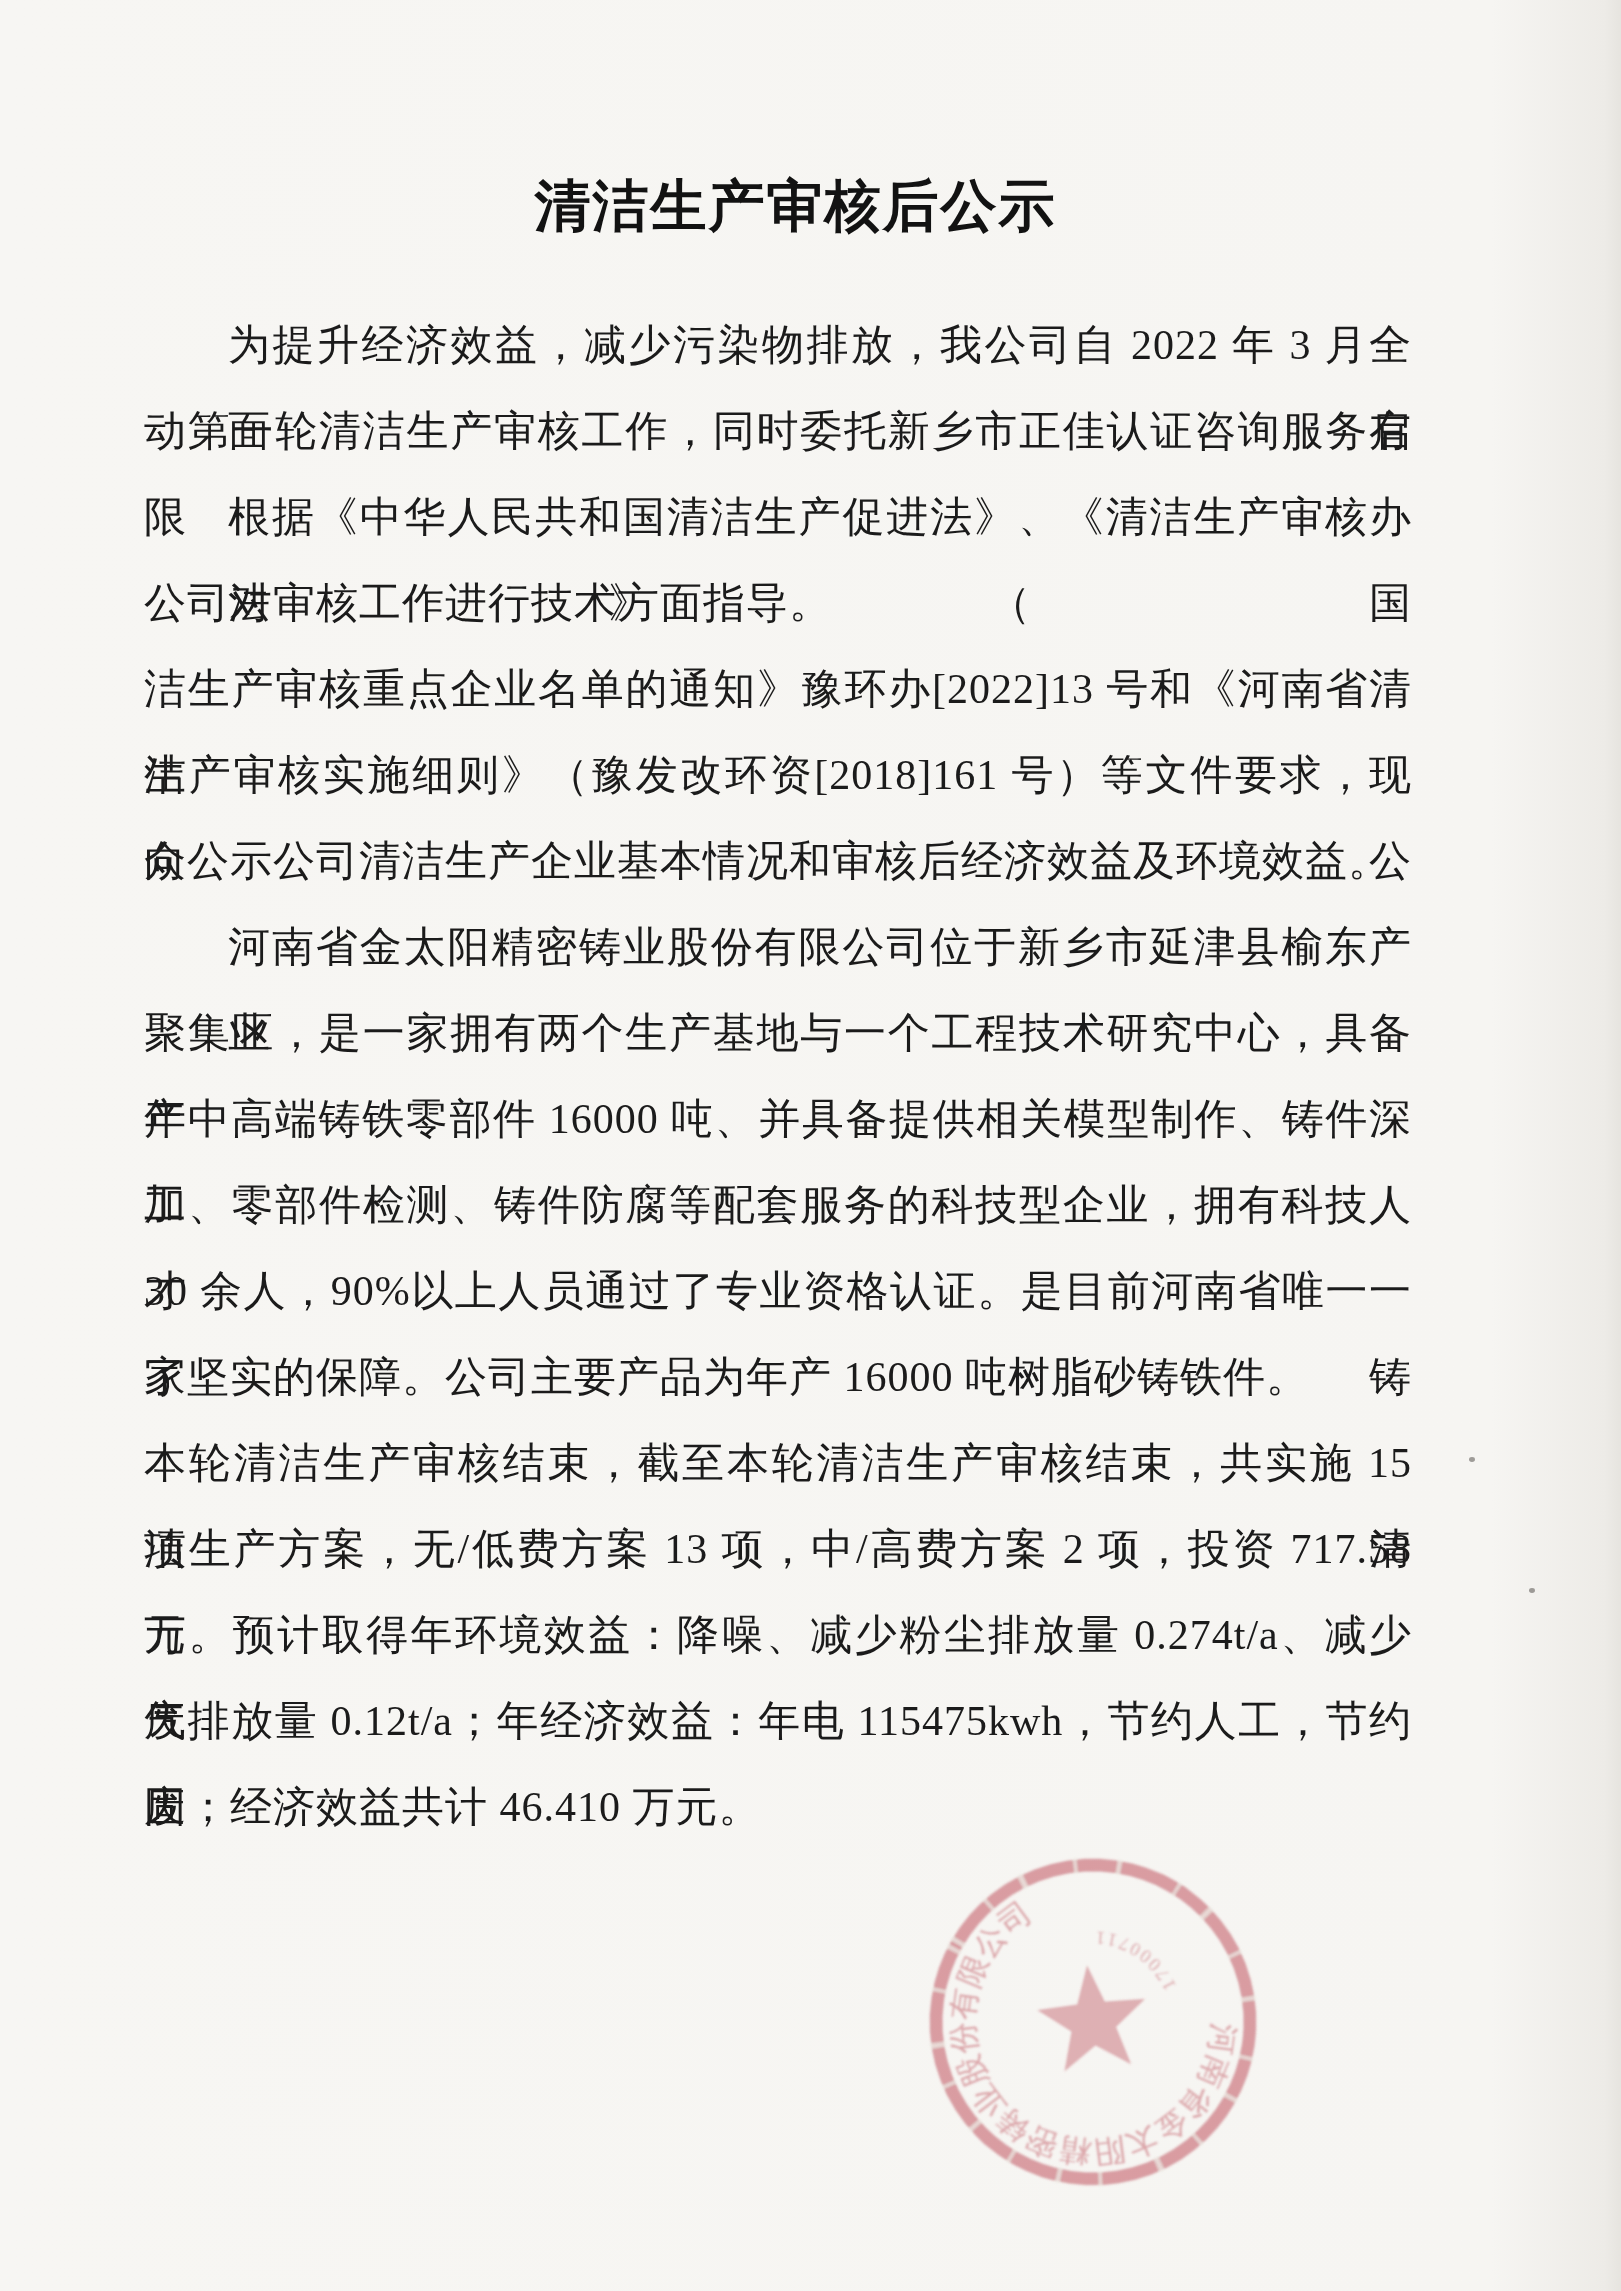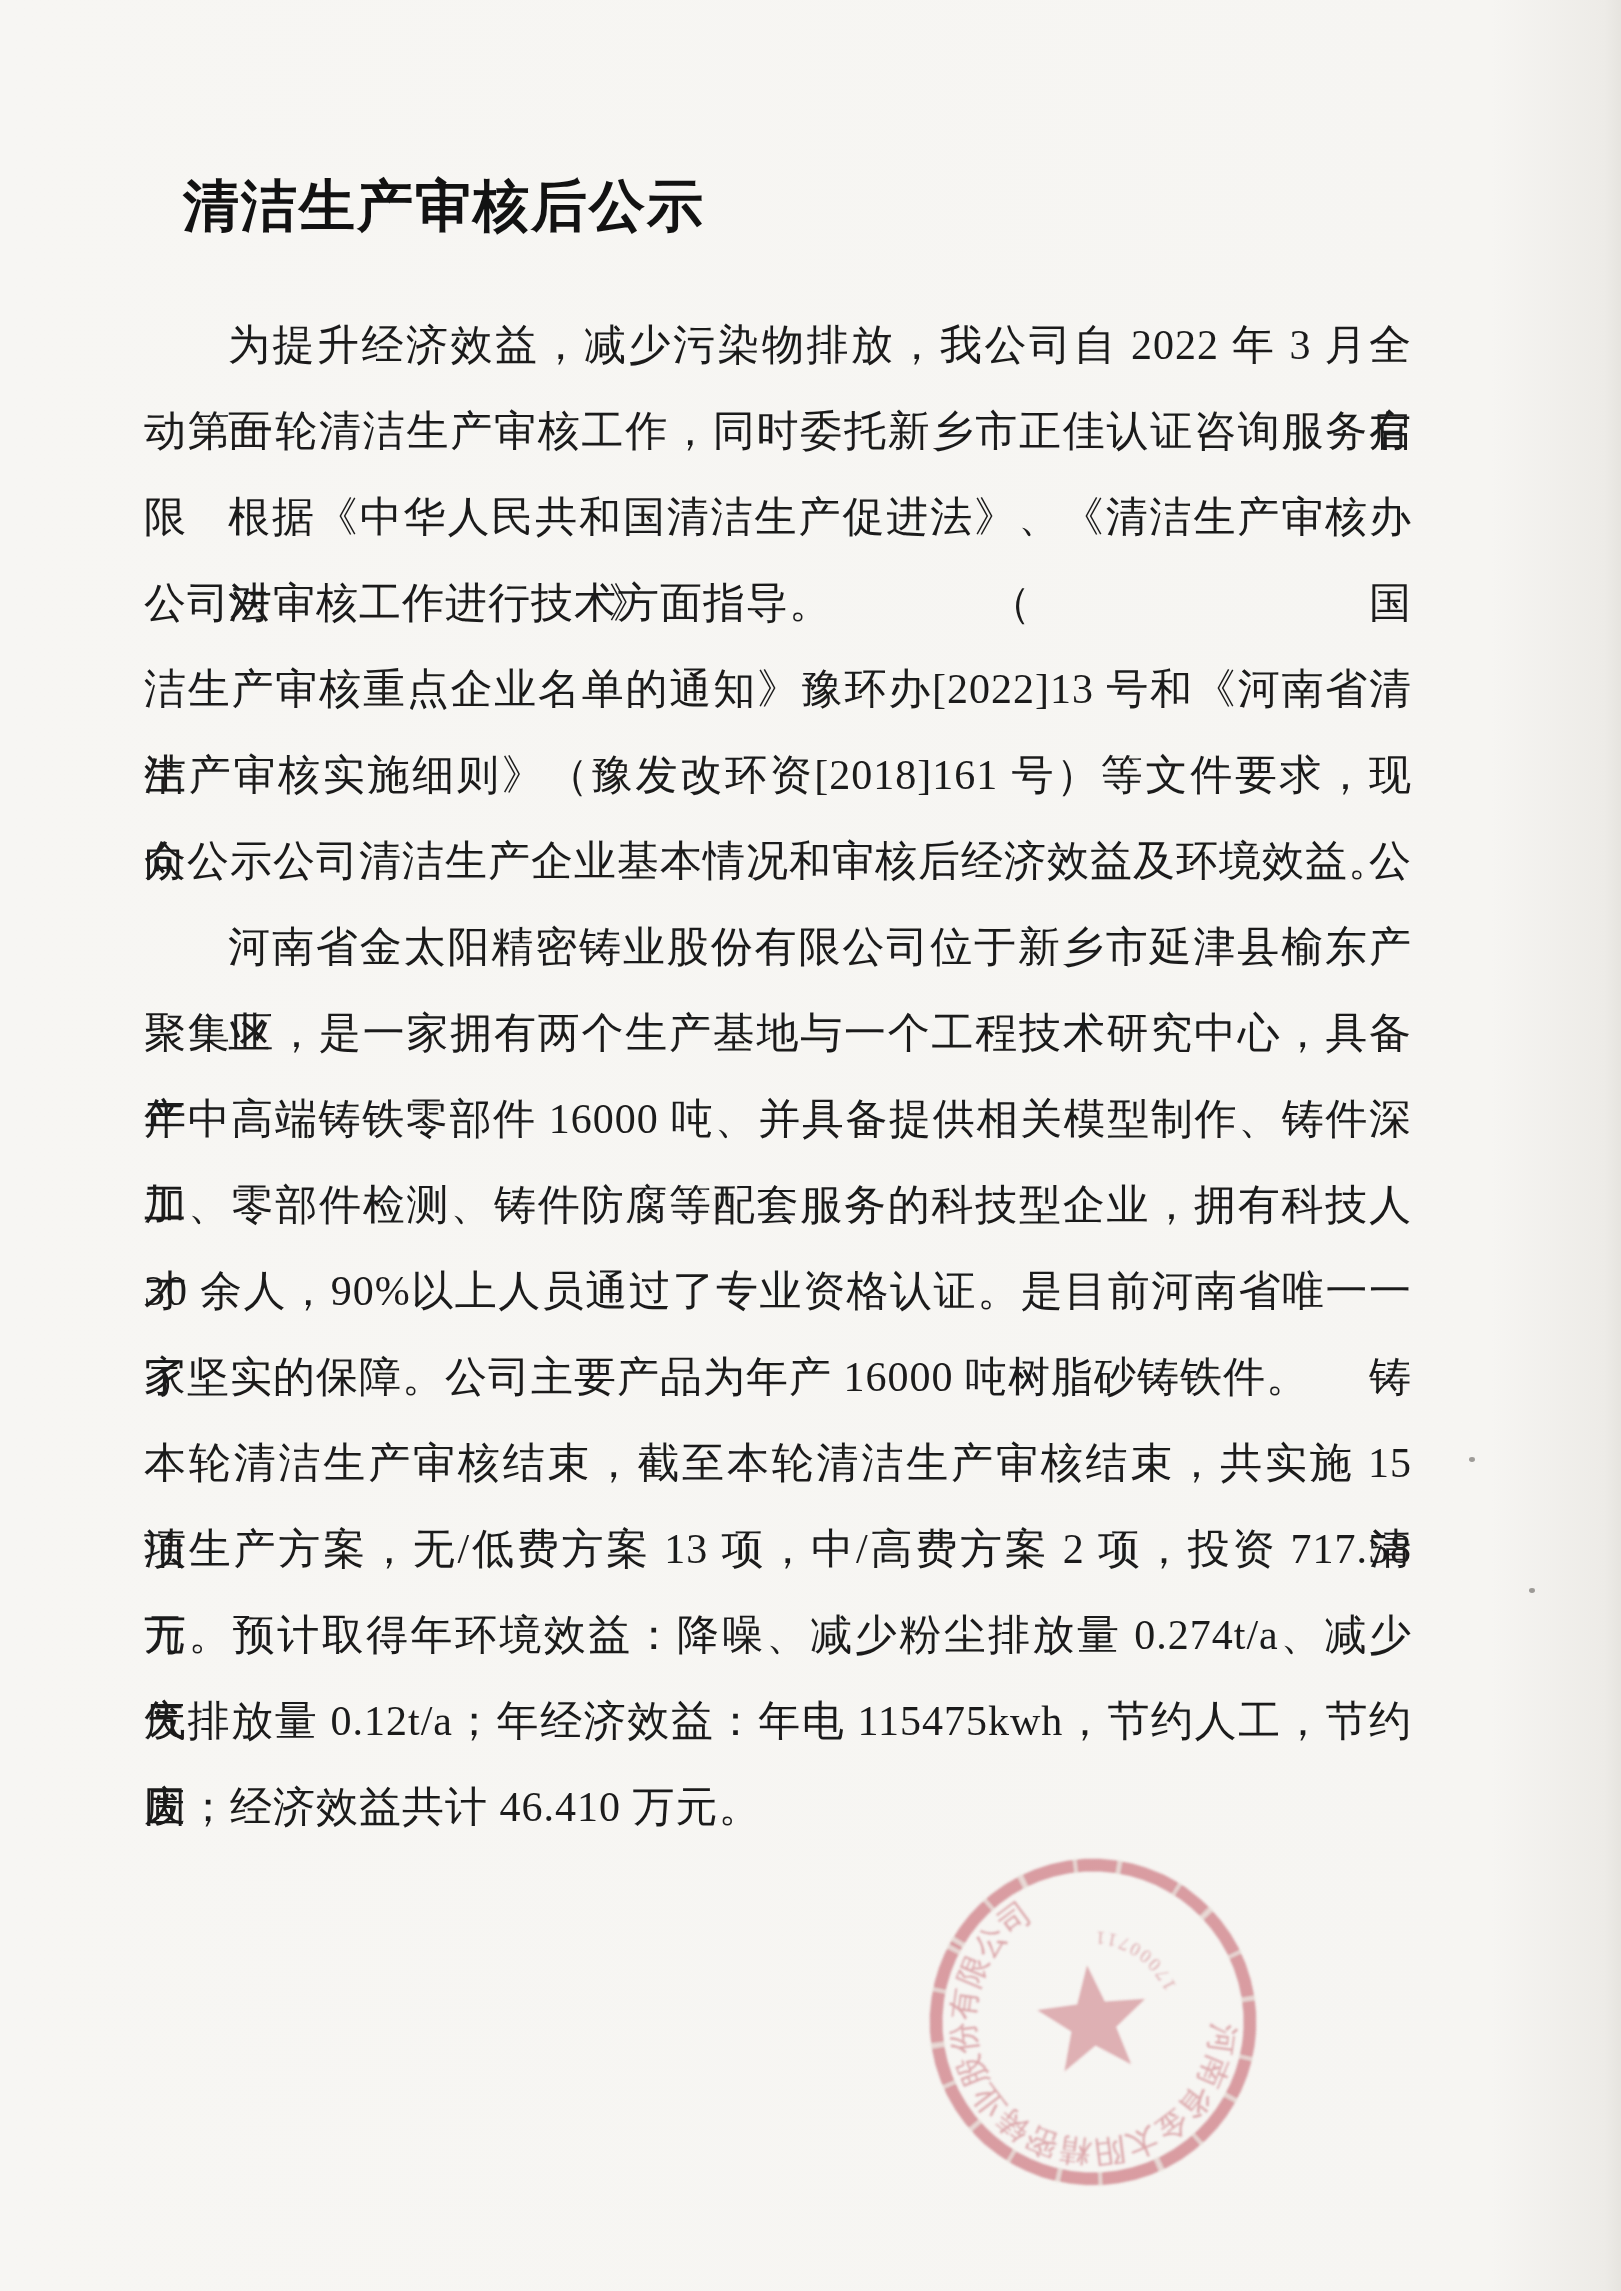--- a/index.html
+++ b/index.html
@@ -7,21 +7,21 @@
     position:relative;
     width:1621px;height:2292px;
     margin:0 auto;
     background:linear-gradient(90deg,#f7f6f3 0%,#f6f5f2 92%,#edebe7 99%,#e6e4df 100%),#f6f5f2;
     background-color:#f6f5f2;
     font-family:"Liberation Serif","DejaVu Serif",serif;
     overflow:hidden;
   }
   .doc-title{
     position:absolute;left:140px;top:167px;width:1268px;
-    text-align:left;text-indent:43px;
+    text-align:center;text-indent:43px;
     font-size:56px;font-weight:bold;color:#121212;
     letter-spacing:2px;line-height:78px;
   }
   .lines{
     position:absolute;left:144px;top:302px;width:1268px;
   }
   .line{
     height:86px;line-height:86px;
     font-size:42px;color:#1b1b1b;
     white-space:nowrap;

